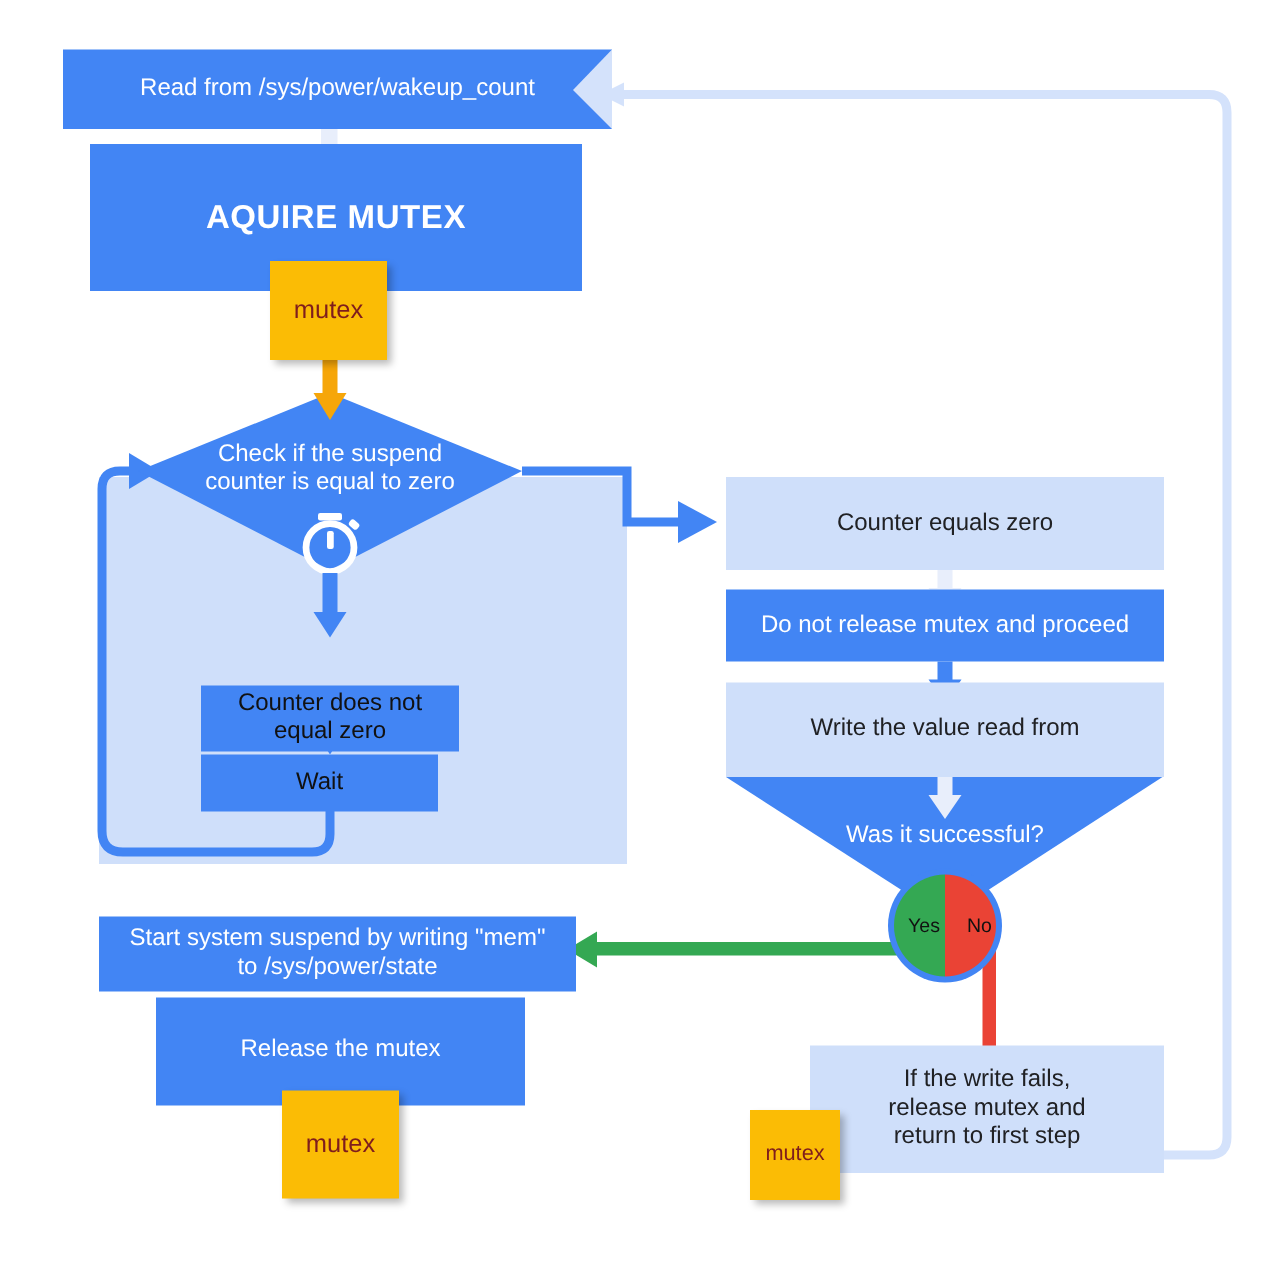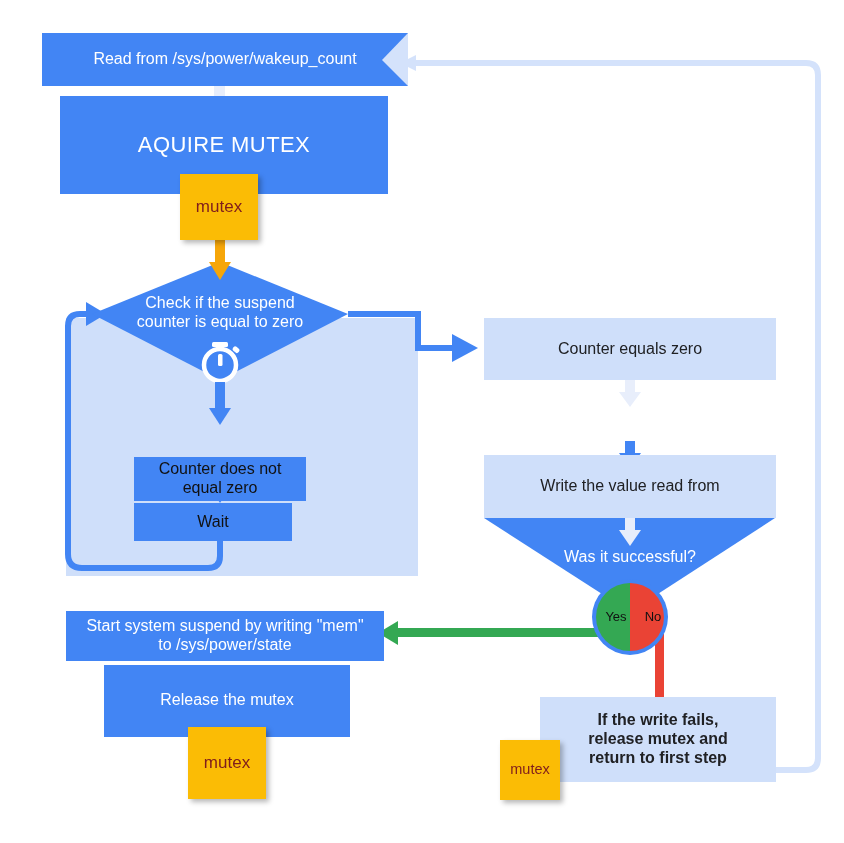--- a/index.html
+++ b/index.html
@@ -10,21 +10,21 @@
   .node{position:absolute;display:flex;align-items:center;justify-content:center;
         text-align:center;box-sizing:border-box;line-height:1.18;}
   .blue{background:#4285f4;color:#ffffff;}
   .lightblue{background:#cfdffa;color:#202124;}
   .blue-dark-text{background:#4285f4;color:#111111;}
   .yellow{background:#fbbc05;color:#7f1d1d;
           box-shadow:3px 3px 5px rgba(0,0,0,0.28);}
   .t15{font-size:16px;}
   .t14{font-size:14.5px;}
   .t17{font-size:17px;}
-  .bold22{font-size:22px;font-weight:normal;letter-spacing:0.4px;justify-content:center;}
+  .bold22{font-size:22px;font-weight:bold;letter-spacing:0.4px;justify-content:center;}
   .yesno-label{position:absolute;font-size:13px;color:#111;font-family:"Liberation Sans",sans-serif;}
 </style>
 </head>
 <body>
 
 <div id="stage">
 
   <svg class="layer" viewBox="0 0 844 843">
 
     <path d="M 775 770 L 806 770 Q 818 770 818 758 L 818 75 Q 818 63 806 63 L 408 63" fill="none" stroke="#d4e2fb" stroke-width="6" stroke-linecap="butt"></path>
@@ -133,20 +133,23 @@
   </div>
 
   <div class="node blue-dark-text t15" style="left:134px;top:503px;width:158px;height:38px;">
     <span>Wait</span>
   </div>
 
   <div class="node lightblue t15" style="left:484px;top:318px;width:292px;height:62px;">
     <span>Counter equals zero</span>
   </div>
 
+  <div class="node blue t15" style="left:484px;top:393px;width:292px;height:48px;">
+    <span>Do not release mutex and proceed</span>
+  </div>
 
   <div class="node lightblue t15" style="left:484px;top:455px;width:292px;height:63px;flex-direction:row;">
     <span>Write the value read from</span>
   </div>
 
   <div class="node t15" style="left:530px;top:545px;width:200px;height:24px;background:transparent;color:#ffffff;">
     <span>Was it successful?</span>
   </div>
 
   <div class="yesno-label" style="left:602px;top:609px;width:28px;text-align:center;">Yes</div>
@@ -158,21 +161,21 @@
   </div>
 
   <div class="node blue t15" style="left:104px;top:665px;width:246px;height:72px;align-items:flex-start;padding-top:26px;">
     <span>Release the mutex</span>
   </div>
 
   <div class="node yellow t17" style="left:188px;top:727px;width:78px;height:72px;">
     <span>mutex</span>
   </div>
 
-  <div class="node lightblue t15" style="left:540px;top:697px;width:236px;height:85px;flex-direction:column;font-weight:bold;">
+  <div class="node lightblue t15" style="left:540px;top:697px;width:236px;height:85px;flex-direction:column;">
     <span>If the write fails,</span>
     <span>release mutex and</span>
     <span>return to first step</span>
   </div>
 
   <div class="node yellow t14" style="left:500px;top:740px;width:60px;height:60px;">
     <span>mutex</span>
   </div>
 
 </div>

